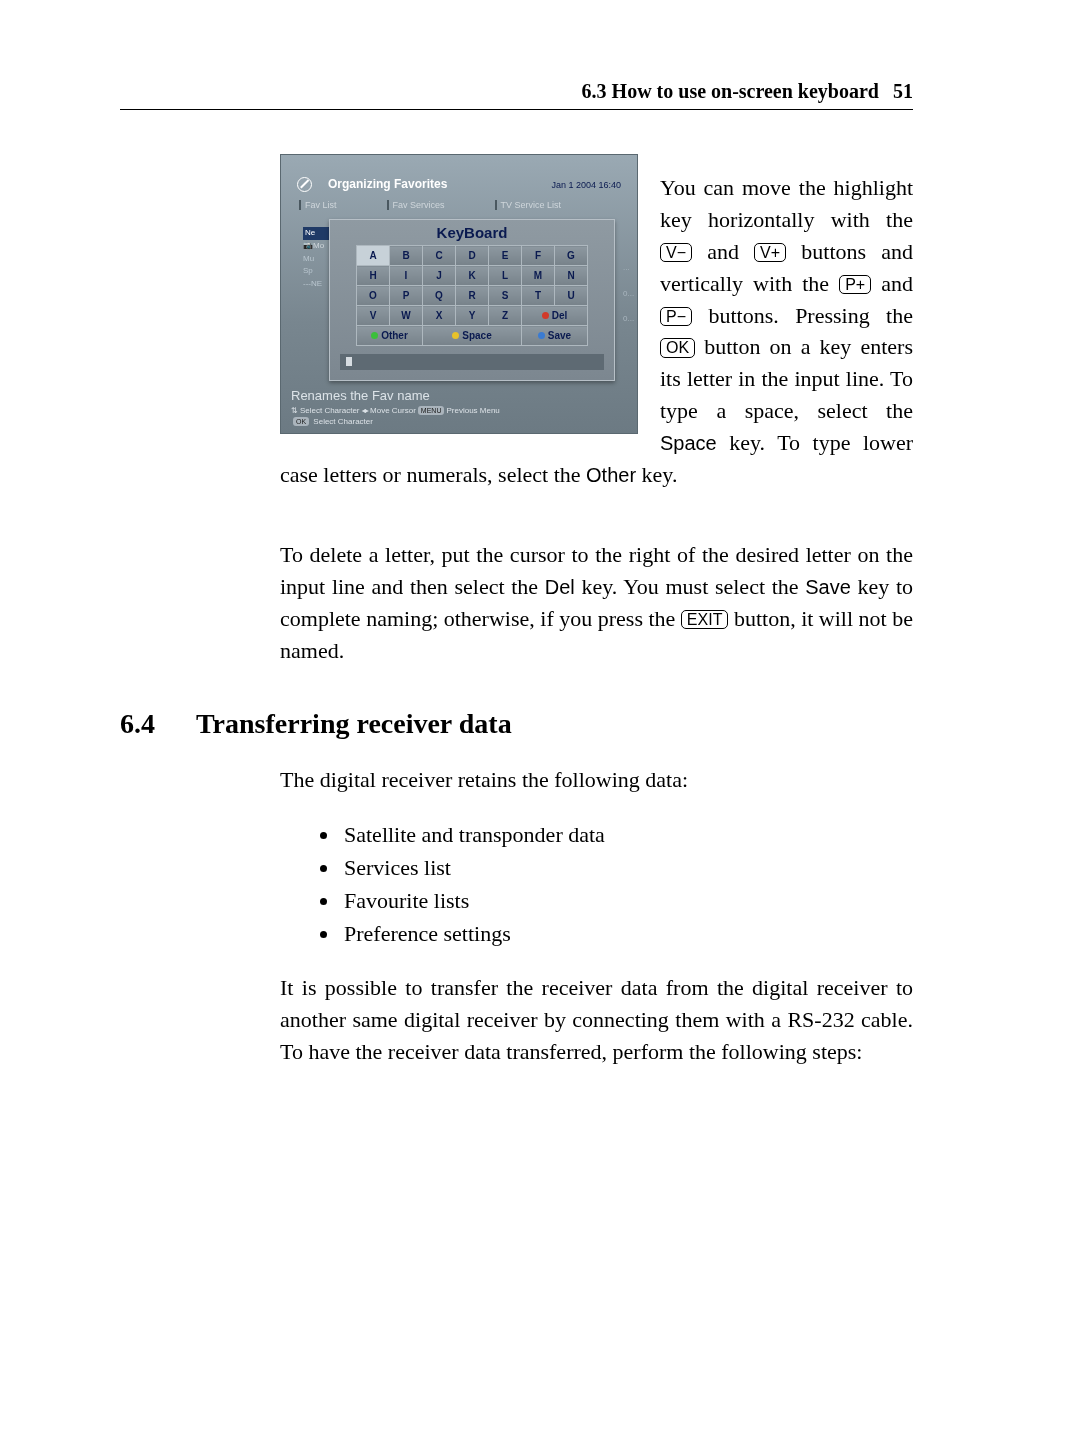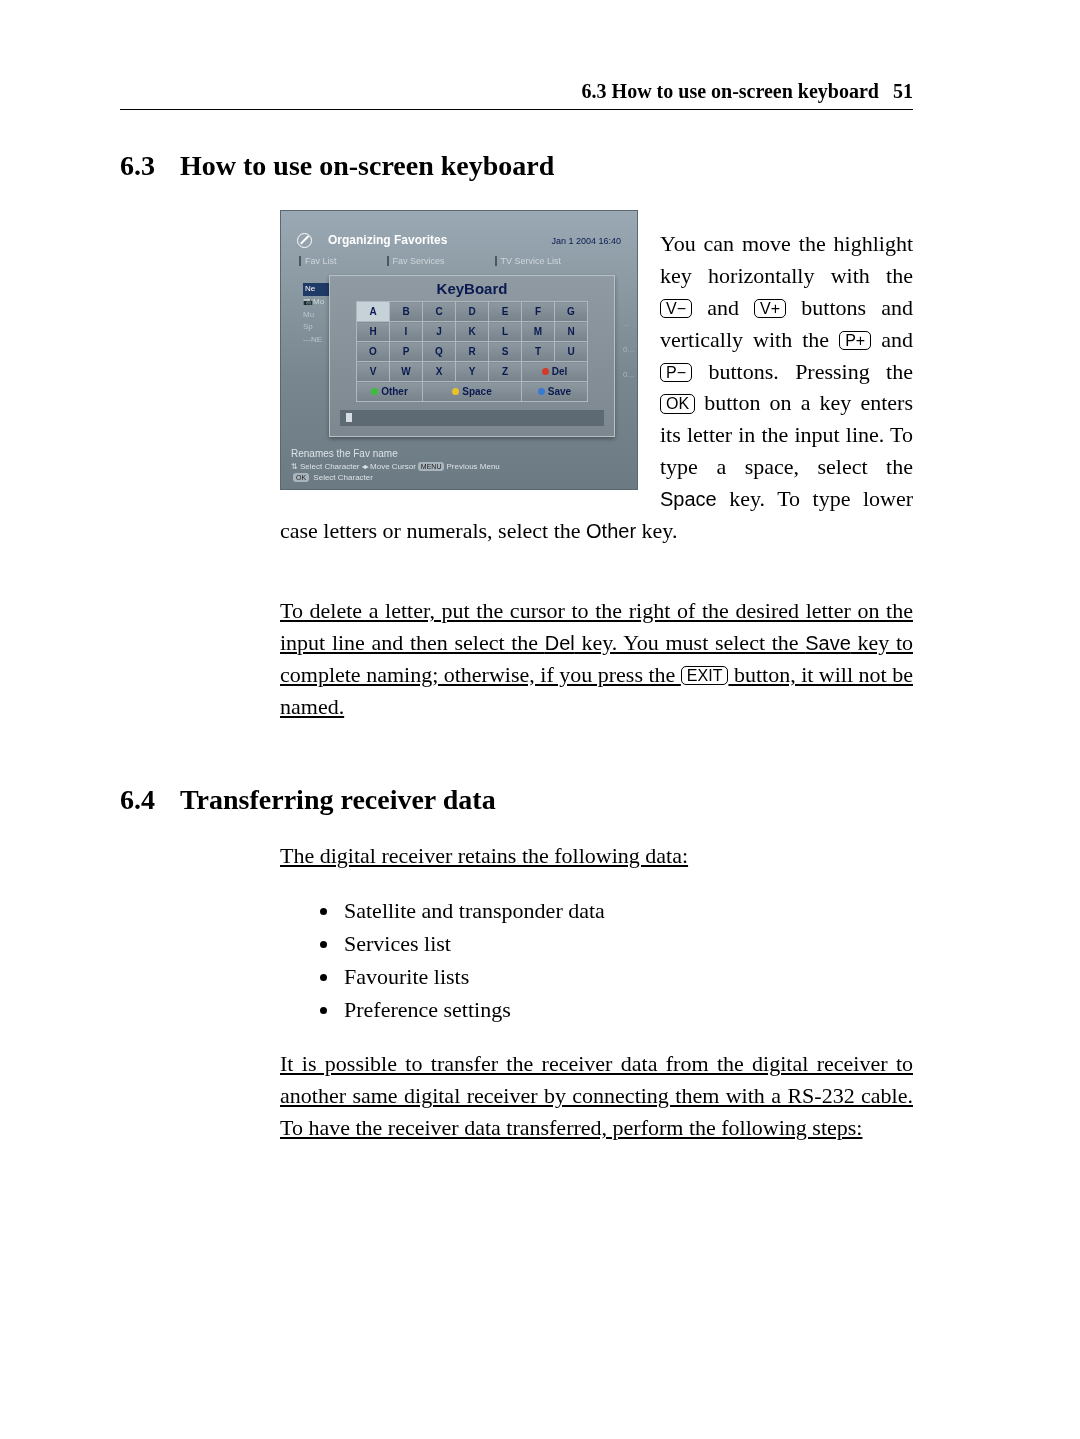--- a/index.html
+++ b/index.html
@@ -40,21 +40,21 @@
   .figure {
     float: left;
     width: 360px;
     margin: 4px 20px 6px 0;
   }
   .body-text {
     font-size: 22px;
     line-height: 1.45;
     text-align: justify;
   }
-  .body-text.indent { margin-left:160px;text-decoration:underline; }
+  .body-text.indent { margin-left:160px; }
   .key {
     display: inline-block;
     border: 1.3px solid #000;
     border-radius: 5px;
     padding: 0px 5px 0px 5px;
     font-family: Helvetica, Arial, sans-serif;
     font-size: 16px;
     line-height: 1.1;
     vertical-align: 1px;
   }
@@ -129,43 +129,39 @@
   }
   .shot table.keys td.hl { background:#c7d1d8; color:#0a1a50;}
   .shot table.keys td.act { color:#0a1a50; }
   .shot .dot { display:inline-block;width:7px;height:7px;border-radius:50%;vertical-align:0px;margin-right:3px;}
   .dot.g{background:#3bbf3b;} .dot.y{background:#e8c22a;} .dot.r{background:#d23a2a;} .dot.b{background:#3a7bd2;}
   .shot .input-line {
     background:#5e6a73; height:16px; margin:8px 10px 4px 10px; position:relative;
   }
   .shot .input-line .cursor{position:absolute;left:6px;top:3px;width:6px;height:9px;background:#d7dde2;}
   .shot .status {
-    position:absolute; left:10px; bottom:30px; color:#dce3e8; font-size:10px;
+    position:absolute; left:10px; bottom:30px; color:#dce3e8; font-size:13px;
   }
   .shot .help {
     position:absolute; left:10px; right:10px; bottom:6px; color:#dbe1e6; font-size:8px; line-height:1.3;
   }
   .shot .help .pill{display:inline-block;background:#aab4bc;color:#1a1a1a;border-radius:3px;padding:0 3px;font-size:7px;margin:0 2px;}
   .shot .help .arrows{letter-spacing:-1px;}
 </style>
 </head>
 <body>
 
 <div class="page">
 
   <div class="running-head">
     <span>6.3 How to use on-screen keyboard</span>
     <span class="gap"></span>
     <span>51</span>
   </div>
 
-  <div class="sec-heading">
-    <span class="num">6.3</span>
-    <span>How to use on-screen keyboard</span>
-  </div>
 
   <div class="wrap-block">
     <div class="figure">
       <div class="shot">
         <div class="title-row">
           <div class="t">
             <span class="no-icon"></span>
             <span>Organizing Favorites</span>
           </div>
           <span class="ts">Jan 1 2004 16:40</span>
@@ -254,21 +250,21 @@
 
     <p class="body-text">
       <span>You can move the highlight key horizontally with the </span><span class="key">V−</span><span> and </span><span class="key">V+</span><span> buttons and vertically with the </span><span class="key">P+</span><span> and </span><span class="key">P−</span><span> buttons. Pressing the </span><span class="key">OK</span><span> button on a key enters its letter in the input line. To type a space, select the </span><span class="sf">Space</span><span> key. To type lower case letters or numerals, select the </span><span class="sf">Other</span><span> key.</span>
     </p>
   </div>
 
   <p class="body-text indent" style="margin-top:26px;">
     <span>To delete a letter, put the cursor to the right of the desired letter on the input line and then select the </span><span class="sf">Del</span><span> key. You must select the </span><span class="sf">Save</span><span> key to complete naming; otherwise, if you press the </span><span class="key">EXIT</span><span> button, it will not be named.</span>
   </p>
 
-  <div class="sec-heading" style="margin-top:62px;">
+  <div class="sec-heading" style="margin-top:42px;gap:16px;">
     <span class="num">6.4</span>
     <span>Transferring receiver data</span>
   </div>
 
   <p class="body-text indent">The digital receiver retains the following data:</p>
 
   <ul class="bullets indent" style="margin-left:160px;">
     <li>Satellite and transponder data</li>
     <li>Services list</li>
     <li>Favourite lists</li>

